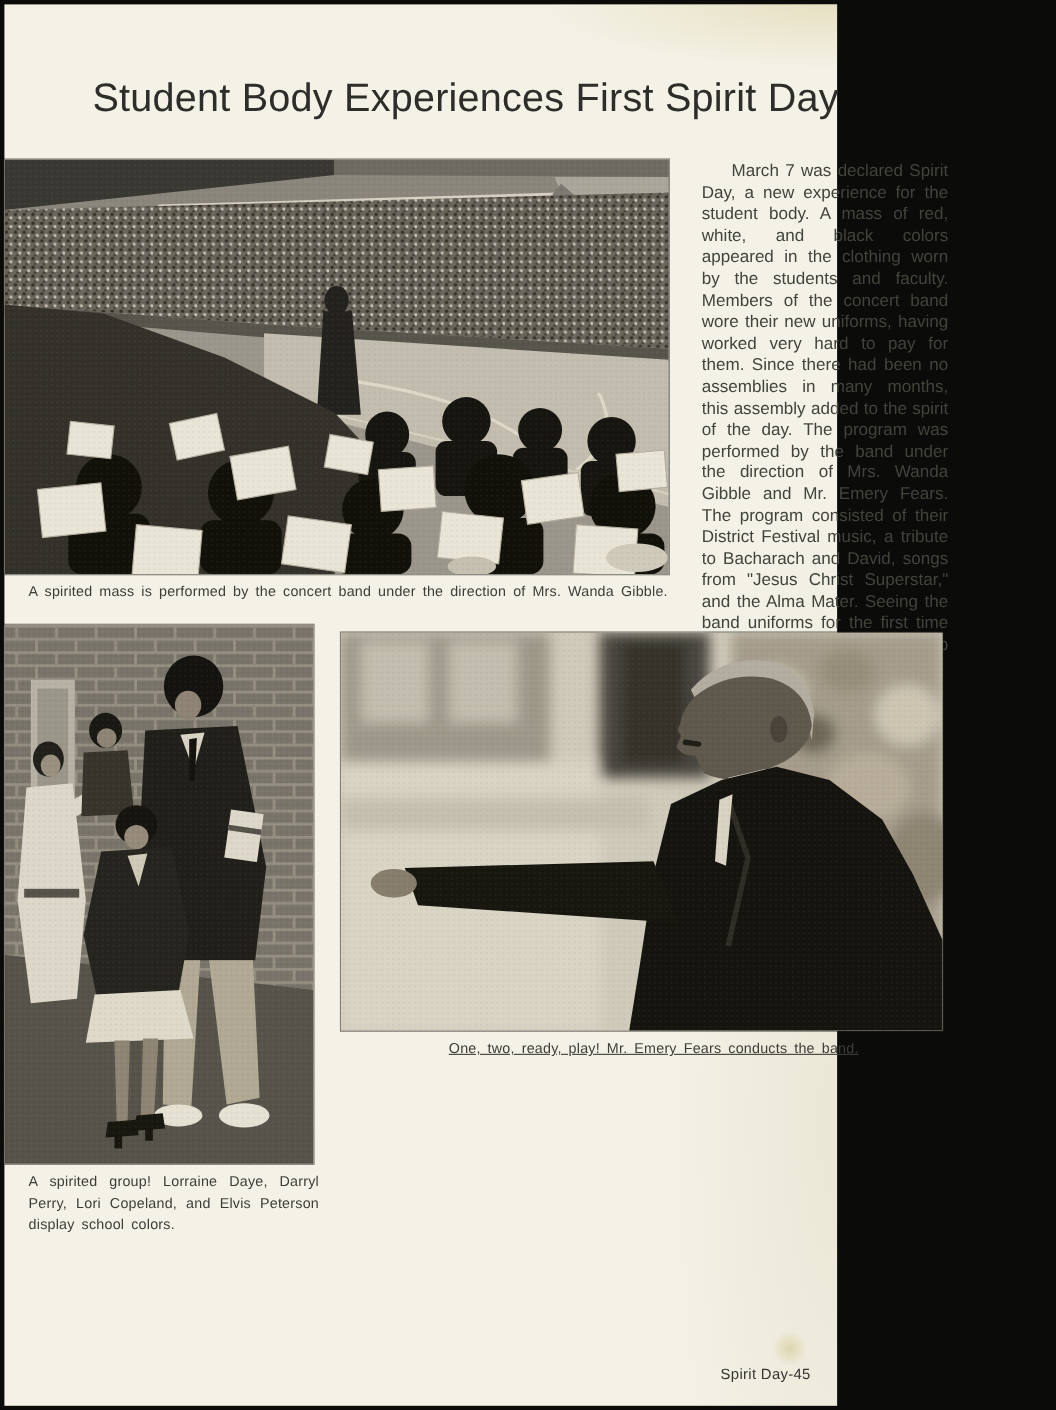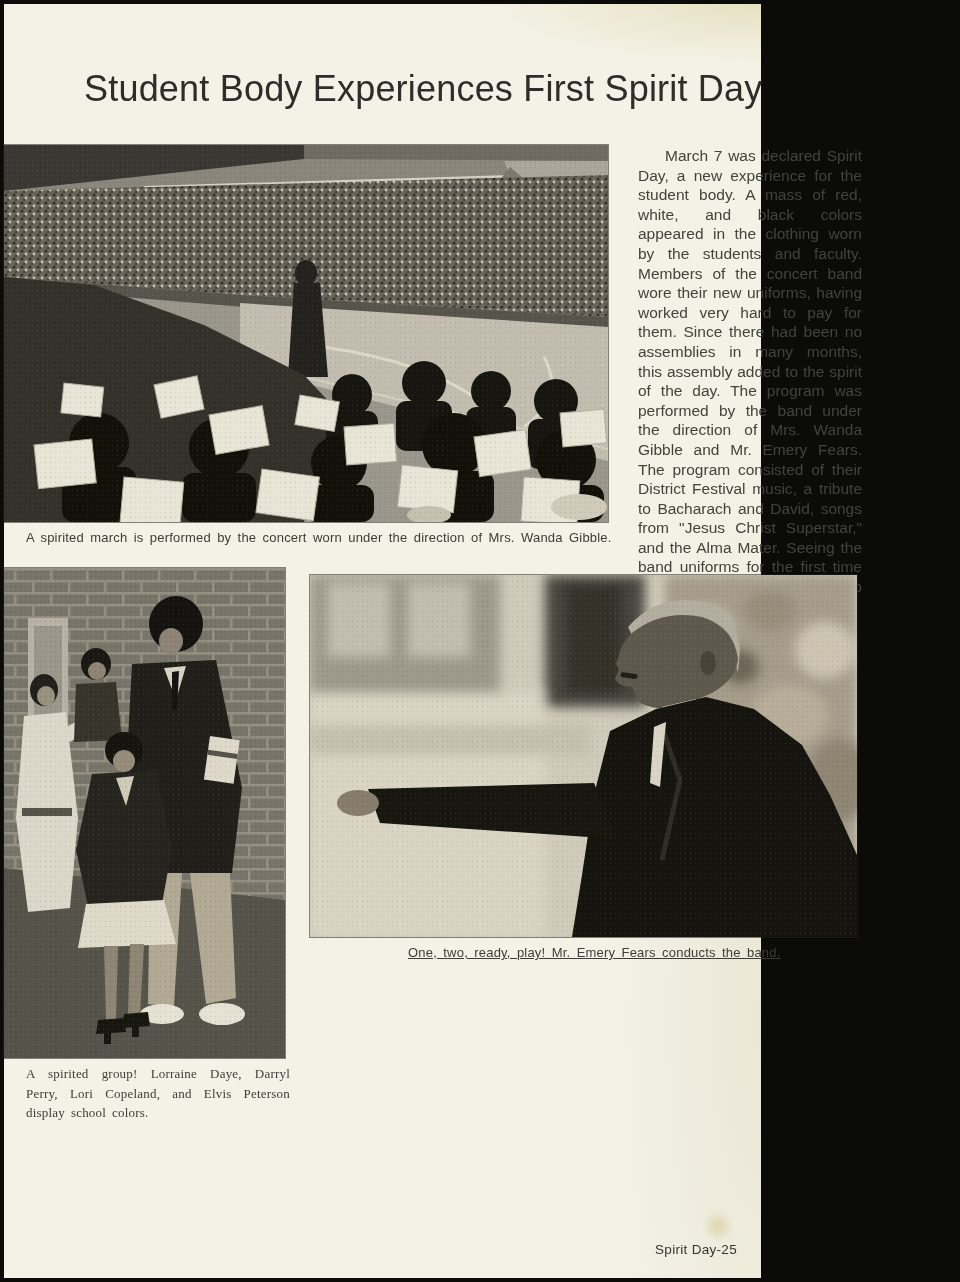--- a/index.html
+++ b/index.html
@@ -27,21 +27,21 @@
   figure svg{display:block;width:100%;height:100%;}
   .photo-assembly{left:0;top:141px;width:604px;height:377px;}
   .photo-group{left:0;top:564px;width:281px;height:490px;}
   .photo-conductor{left:306px;top:571px;width:547px;height:362px;}
   .caption{
     position:absolute;margin:0;
     font-size:13px;line-height:1.5;color:#3d3d37;
     letter-spacing:0.2px;word-spacing:2.5px;
   }
   .caption-assembly{left:22px;top:524px;width:585px;white-space:nowrap;}
-  .caption-group{left:22px;top:1060px;width:264px;text-align:justify;font-family:Liberation Serif, serif;}
+  .caption-group{left:22px;top:1060px;width:264px;text-align:justify;}
   .caption-conductor{left:404px;top:939px;width:420px;white-space:nowrap;text-decoration:underline;}
   .article{
     position:absolute;left:634px;top:142px;width:224px;margin:0;
     font-size:15.5px;line-height:19.6px;color:#41443b;
     text-align:justify;text-indent:27px;word-spacing:0.5px;
   }
   .folio{
     position:absolute;right:24px;top:1238px;width:240px;
     text-align:right;font-size:13.5px;color:#35352f;letter-spacing:0.3px;
   }
@@ -141,21 +141,21 @@
           </g>
         <g transform="translate(556,268) rotate(-5)">
             <rect width="44" height="34"></rect>
           </g>
       </g>
       <ellipse cx="575" cy="362" rx="28" ry="13" fill="#cfcaba"></ellipse>
       <ellipse cx="425" cy="370" rx="22" ry="9" fill="#c5c0b0"></ellipse>
       <rect width="604" height="377" fill="url(#p1grain)"></rect>
     </svg>
   </figure>
-  <p class="caption caption-assembly">A spirited march is performed by the concert worn under the direction of Mrs. Wanda Gibble.</p>
+  <p class="caption caption-assembly">A spirited mass is performed by the concert band under the direction of Mrs. Wanda Gibble.</p>
 
   <p class="article">March 7 was declared Spirit Day, a new experience for the student body. A mass of red, white, and black colors appeared in the clothing worn by the students and faculty. Members of the concert band wore their new uniforms, having worked very hard to pay for them. Since there had been no assemblies in many months, this assembly added to the spirit of the day. The program was performed by the band under the direction of Mrs. Wanda Gibble and Mr. Emery Fears. The program consisted of their District Festival music, a tribute to Bacharach and David, songs from "Jesus Christ Superstar," and the Alma Mater. Seeing the band uniforms for the first time at the assembly helped to keep spirit prevailing on Spirit Day!</p>
 
   <figure class="photo-group" aria-label="Black-and-white photo: four students pose in front of a brick wall">
     <svg viewBox="0 0 281 490" preserveAspectRatio="none" aria-hidden="true">
       <defs>
         <pattern id="p2brick" width="36" height="24" patternUnits="userSpaceOnUse">
           <rect width="36" height="24" fill="#847f73"></rect>
           <rect y="0" width="36" height="2.5" fill="#a49e90"></rect>
           <rect y="12" width="36" height="2.5" fill="#a49e90"></rect>
@@ -249,15 +249,15 @@
       <path d="M300,156 L346,134 L396,122 L444,134 L492,170 L520,220 L547,280 L547,362 L262,362 L272,300 L284,220 Z" fill="#15140f"></path>
       <path d="M352,152 L370,205 L352,285" stroke="#2e2c24" stroke-width="5" fill="none"></path>
       <polygon points="344,152 356,147 350,212 340,208" fill="#d8d3c3"></polygon>
       <polygon points="284,208 308,264 70,248 58,214" fill="#17160f"></polygon>
       <ellipse cx="48" cy="228" rx="21" ry="13" fill="#877d6c"></ellipse>
       <rect width="547" height="362" fill="url(#p3grain)"></rect>
     </svg>
   </figure>
   <p class="caption caption-conductor">One, two, ready, play! Mr. Emery Fears conducts the band.</p>
 
-  <div class="folio">Spirit Day-25</div>
+  <div class="folio">Spirit Day-45</div>
 
 </div>
 
 </body></html>

